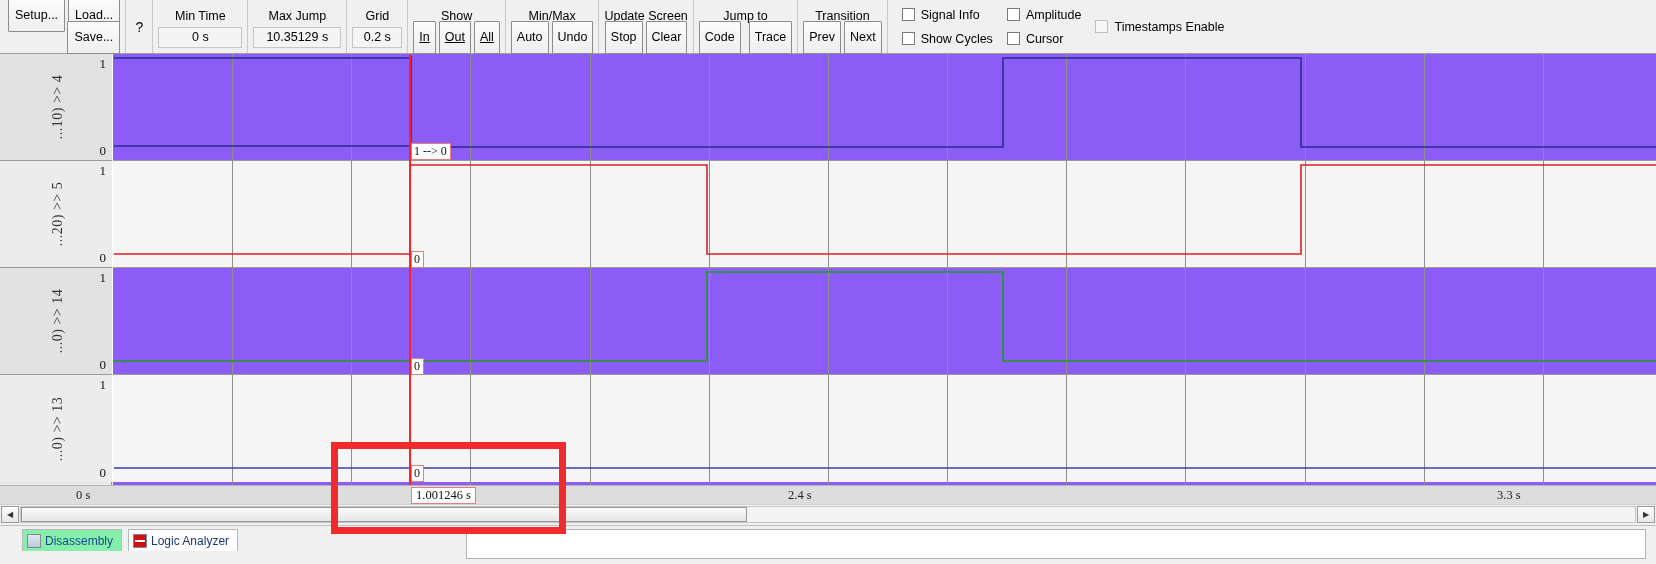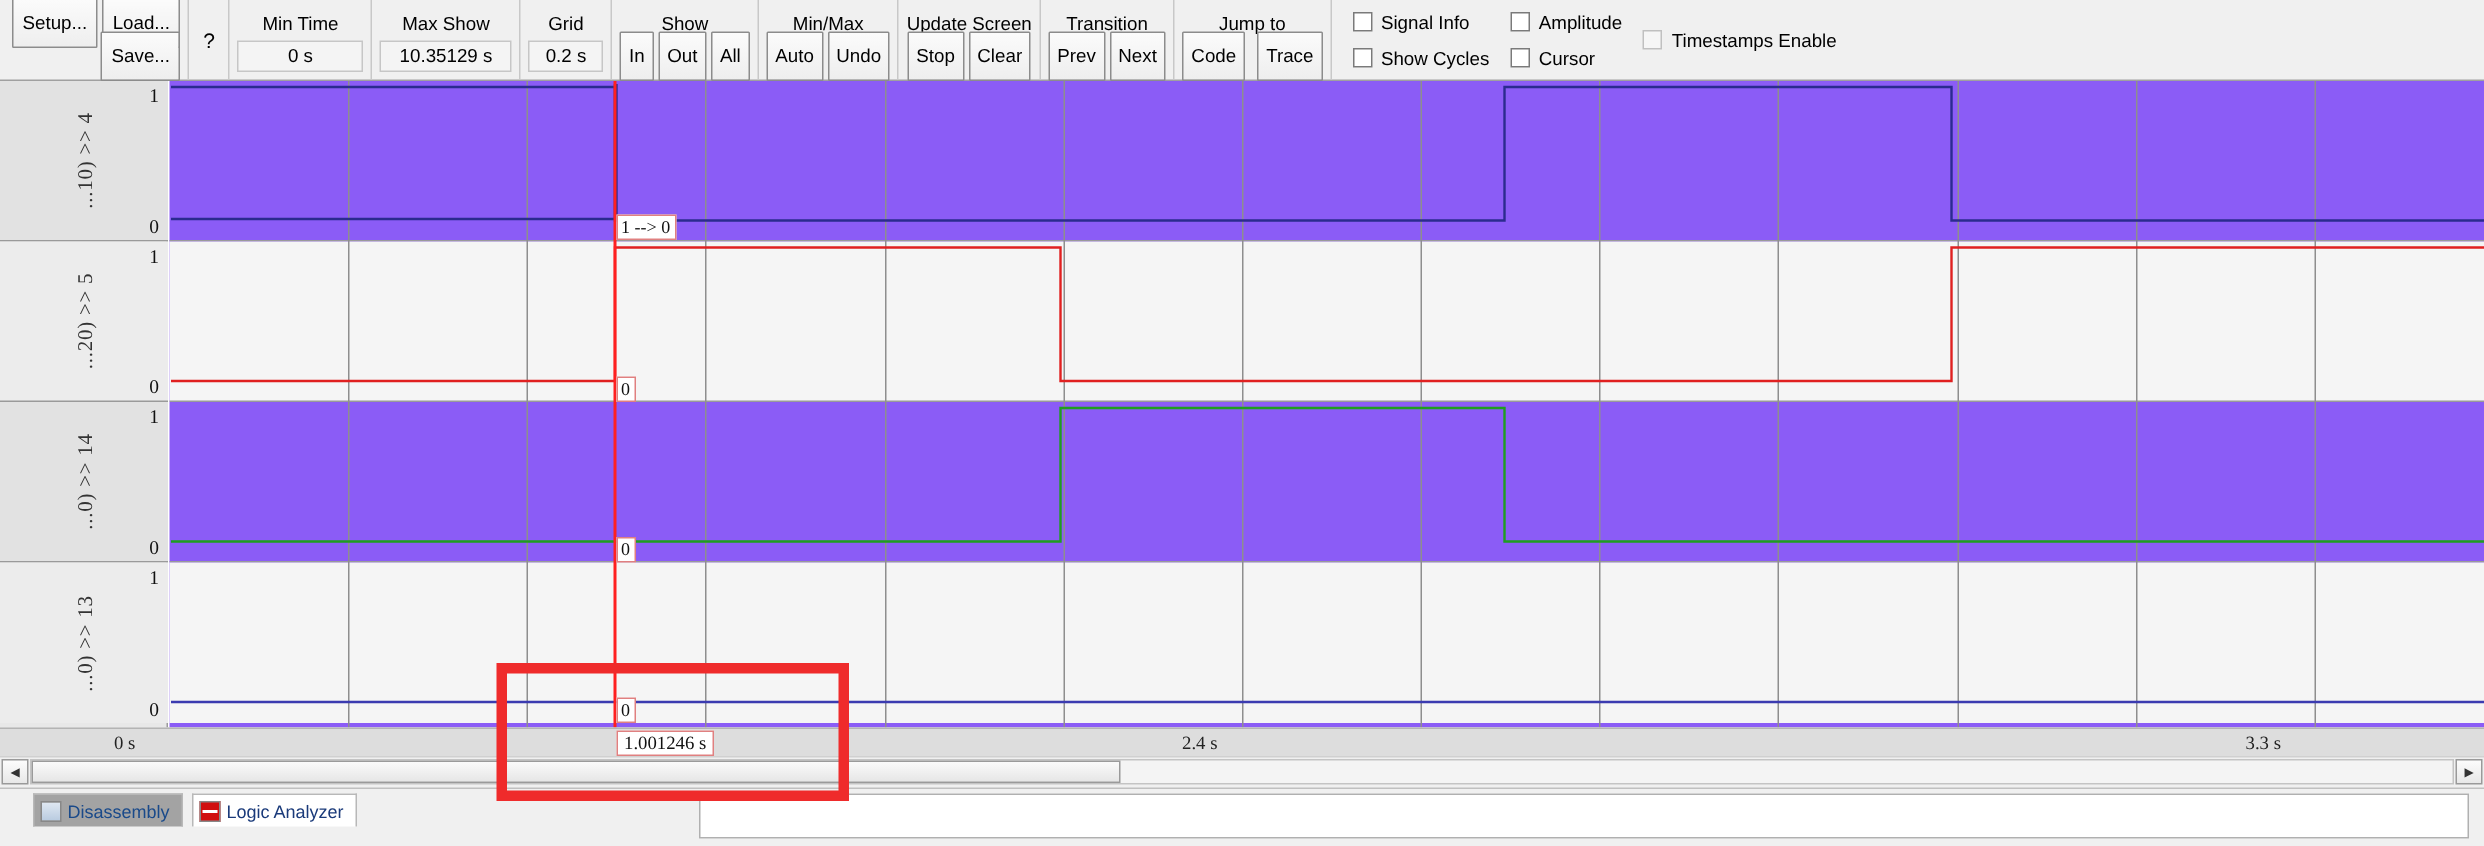--- a/index.html
+++ b/index.html
@@ -213,21 +213,21 @@
     border-top: 1px solid #c0c0c0;
   }
   .tab {
     position: absolute; top: 3px;
     height: 22px;
     display: flex; align-items: center; gap: 4px;
     padding: 0 8px 0 4px;
     font-size: 12px; color: #1a4a8a;
     border: 1px solid #b8b8b8;
     border-bottom: none;
-    background: #a3a3a3;
+    background: #86efac;
     cursor: pointer;
   }
   .tab.active { background: #ffffff; color: #1a3a7a; }
   .tabicon {
     width: 14px; height: 14px;
     border: 1px solid #888; display: inline-block;
   }
   .tabicon.disasm { background: linear-gradient(#dfe8f2,#b9cbe0); }
   .tabicon.logic { background: #d01010; position: relative; }
   .tabicon.logic::after {
@@ -277,32 +277,32 @@
     <div class="tb-group" style="justify-content:center;">
       <div class="qmark">?</div>
     </div>
 
     <div class="tb-group">
       <div class="tb-caption">Min Time</div>
       <div class="fieldbox" style="min-width:84px;">0 s</div>
     </div>
 
     <div class="tb-group">
-      <div class="tb-caption">Max Show</div>
+      <div class="tb-caption">Max Jump</div>
       <div class="fieldbox" style="min-width:88px;">10.35129 s</div>
     </div>
 
     <div class="tb-group">
       <div class="tb-caption">Grid</div>
       <div class="fieldbox" style="min-width:50px;">0.2 s</div>
     </div>
 
     <div class="tb-group">
       <div class="tb-caption">Show</div>
-      <div class="tb-row" style="justify-content:center;">
+      <div class="tb-row" style="justify-content:center;text-decoration:underline;">
         <button class="btn sm">In</button>
         <button class="btn sm">Out</button>
         <button class="btn sm">All</button>
       </div>
     </div>
 
     <div class="tb-group">
       <div class="tb-caption">Min/Max</div>
       <div class="tb-row" style="justify-content:center;">
         <button class="btn sm">Auto</button>
@@ -312,32 +312,32 @@
 
     <div class="tb-group">
       <div class="tb-caption">Update Screen</div>
       <div class="tb-row" style="justify-content:center;">
         <button class="btn sm">Stop</button>
         <button class="btn sm">Clear</button>
       </div>
     </div>
 
     <div class="tb-group">
+      <div class="tb-caption">Jump to</div>
+      <div class="tb-row" style="justify-content:center;gap:8px;">
+        <button class="btn sm">Code</button>
+        <button class="btn sm">Trace</button>
+      </div>
+    </div>
+
+    <div class="tb-group">
       <div class="tb-caption">Transition</div>
       <div class="tb-row" style="justify-content:center;">
         <button class="btn sm">Prev</button>
         <button class="btn sm">Next</button>
-      </div>
-    </div>
-
-    <div class="tb-group">
-      <div class="tb-caption">Jump to</div>
-      <div class="tb-row" style="justify-content:center;gap:8px;">
-        <button class="btn sm">Code</button>
-        <button class="btn sm">Trace</button>
       </div>
     </div>
 
     <div class="tb-group nosep" style="flex-direction:row;padding-left:14px;">
       <div class="chkcol">
         <div class="chk-wrap">
           <span class="chk"></span>
           <span class="chk-label">Signal Info</span>
         </div>
         <div class="chk-wrap">

